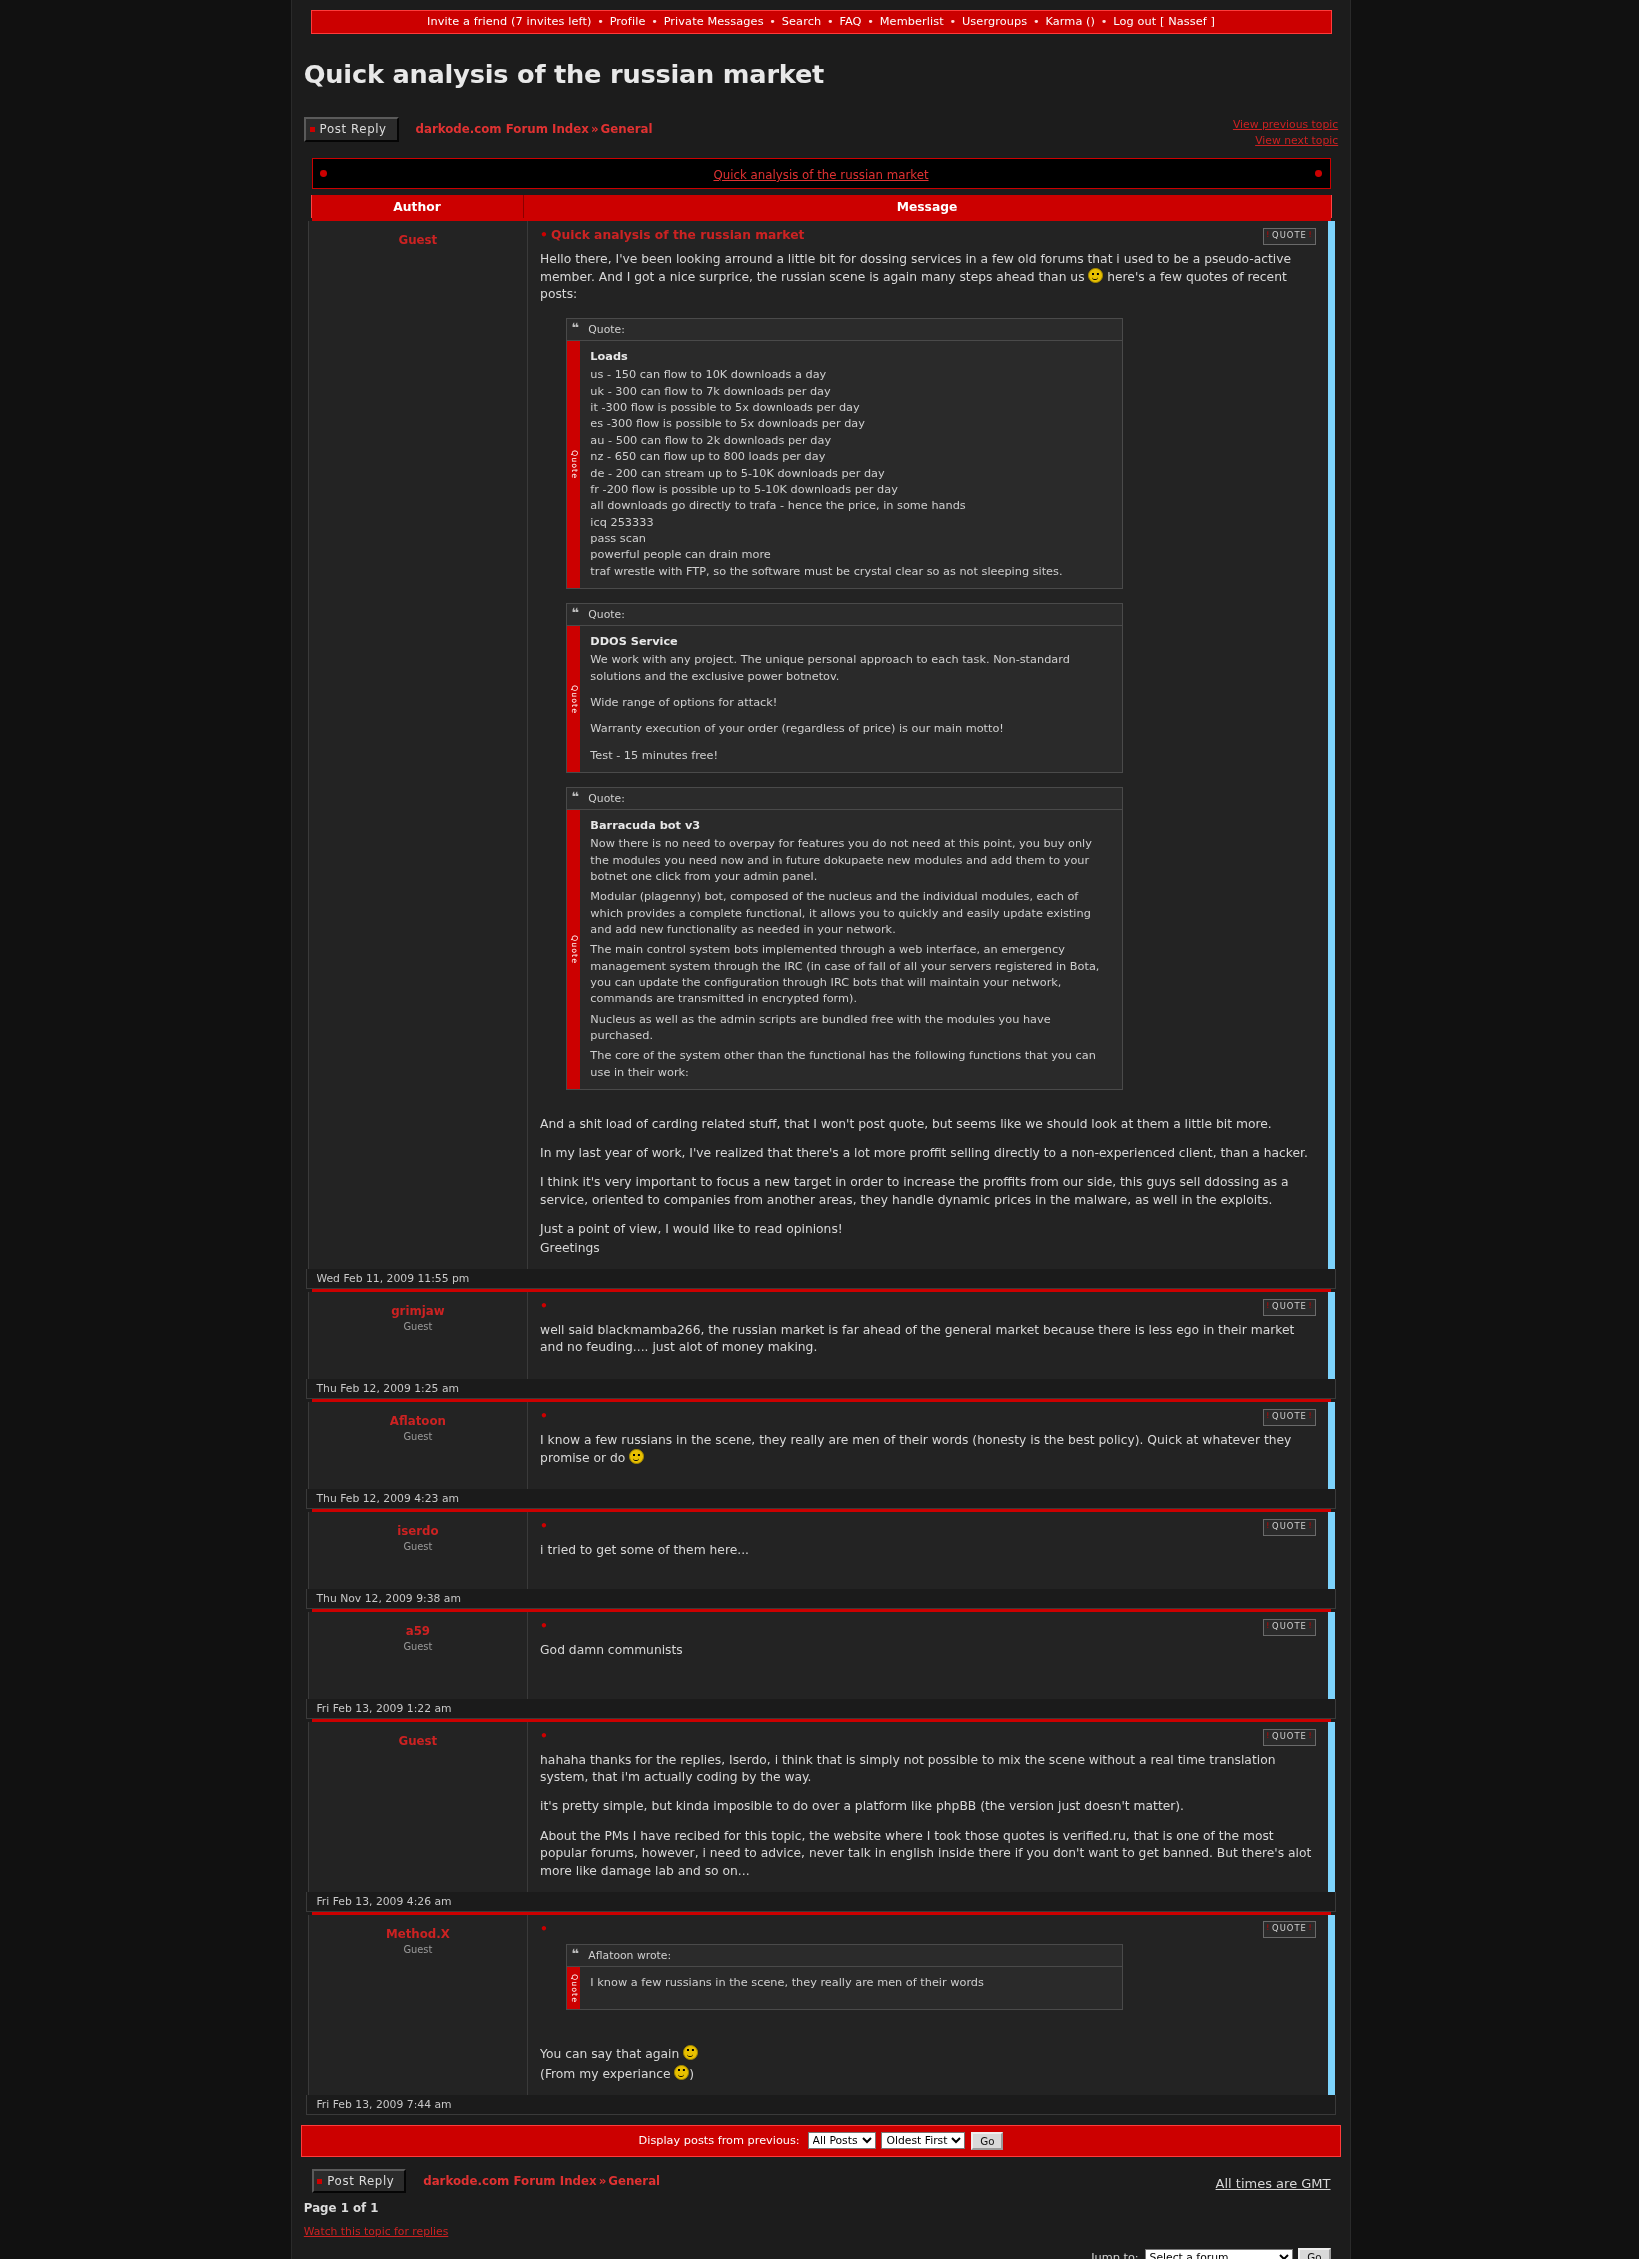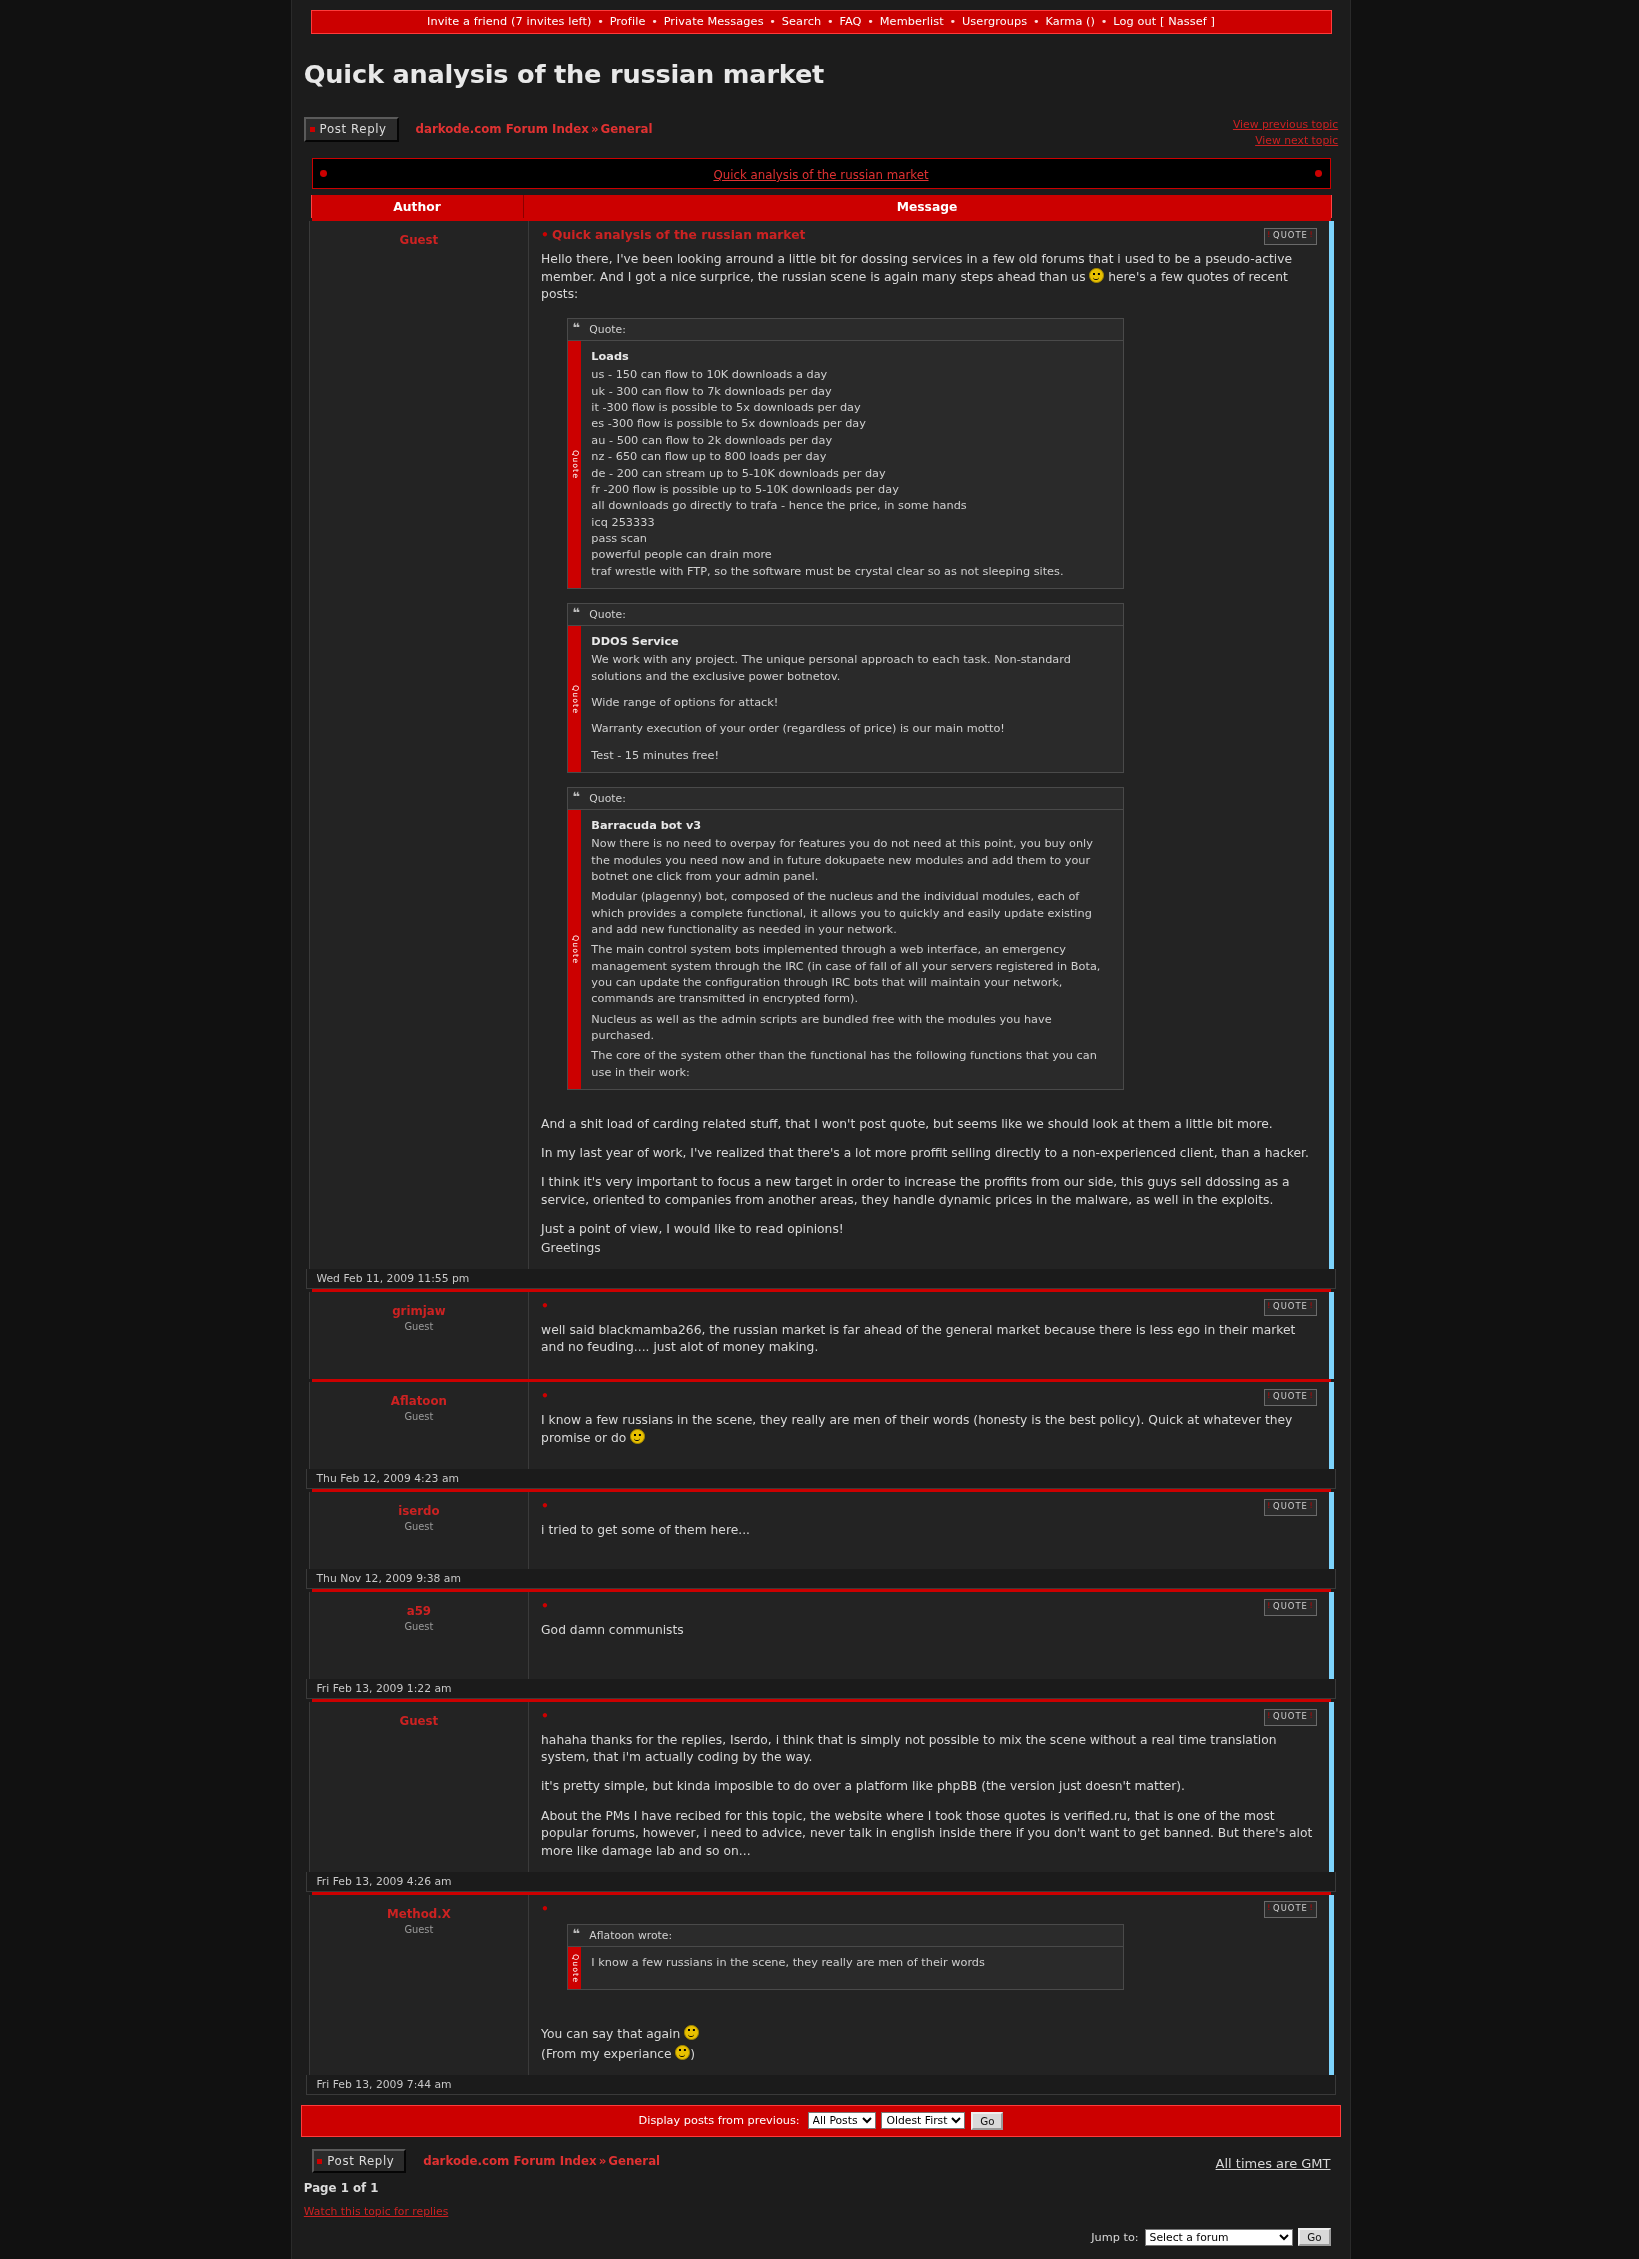--- a/index.html
+++ b/index.html
@@ -142,21 +142,21 @@
     font-weight: bold;
     padding: 4.9px 0;
   }
 
   .post {
     width: 1019px;
     margin: 0 auto;
     display: flex;
     background: #232323;
     border-left: 1px solid #3a3a3a;
-    border-right: 5px solid #7dd3fc;
+    border-right: 7px solid #7dd3fc;
   }
   .post .author {
     width: 211px;
     text-align: center;
     padding: 11.8px 3.9px;
     border-right: 1px solid #3a3a3a;
     background: #232323;
   }
   .post .author .name {
     color: #cc2222;
@@ -509,20 +509,21 @@
     <div class="body">
       <div class="posthead">
         <div class="subject"><span class="mark">•</span></div>
         <div class="quote-btn">QUOTE</div>
       </div>
       <div class="ptext">
         <p>well said blackmamba266, the russian market is far ahead of the general market because there is less ego in their market and no feuding.... just alot of money making.</p>
       </div>
     </div>
   </div>
+  <div class="timestamp">Thu Feb 12, 2009 1:25 am</div>
 
   <div class="redline"></div>
   <div class="post" style="min-height:87px">
     <div class="author">
       <div class="name">Aflatoon</div>
       <div class="rank">Guest</div>
     </div>
     <div class="body">
       <div class="posthead">
         <div class="subject"><span class="mark">•</span></div>

